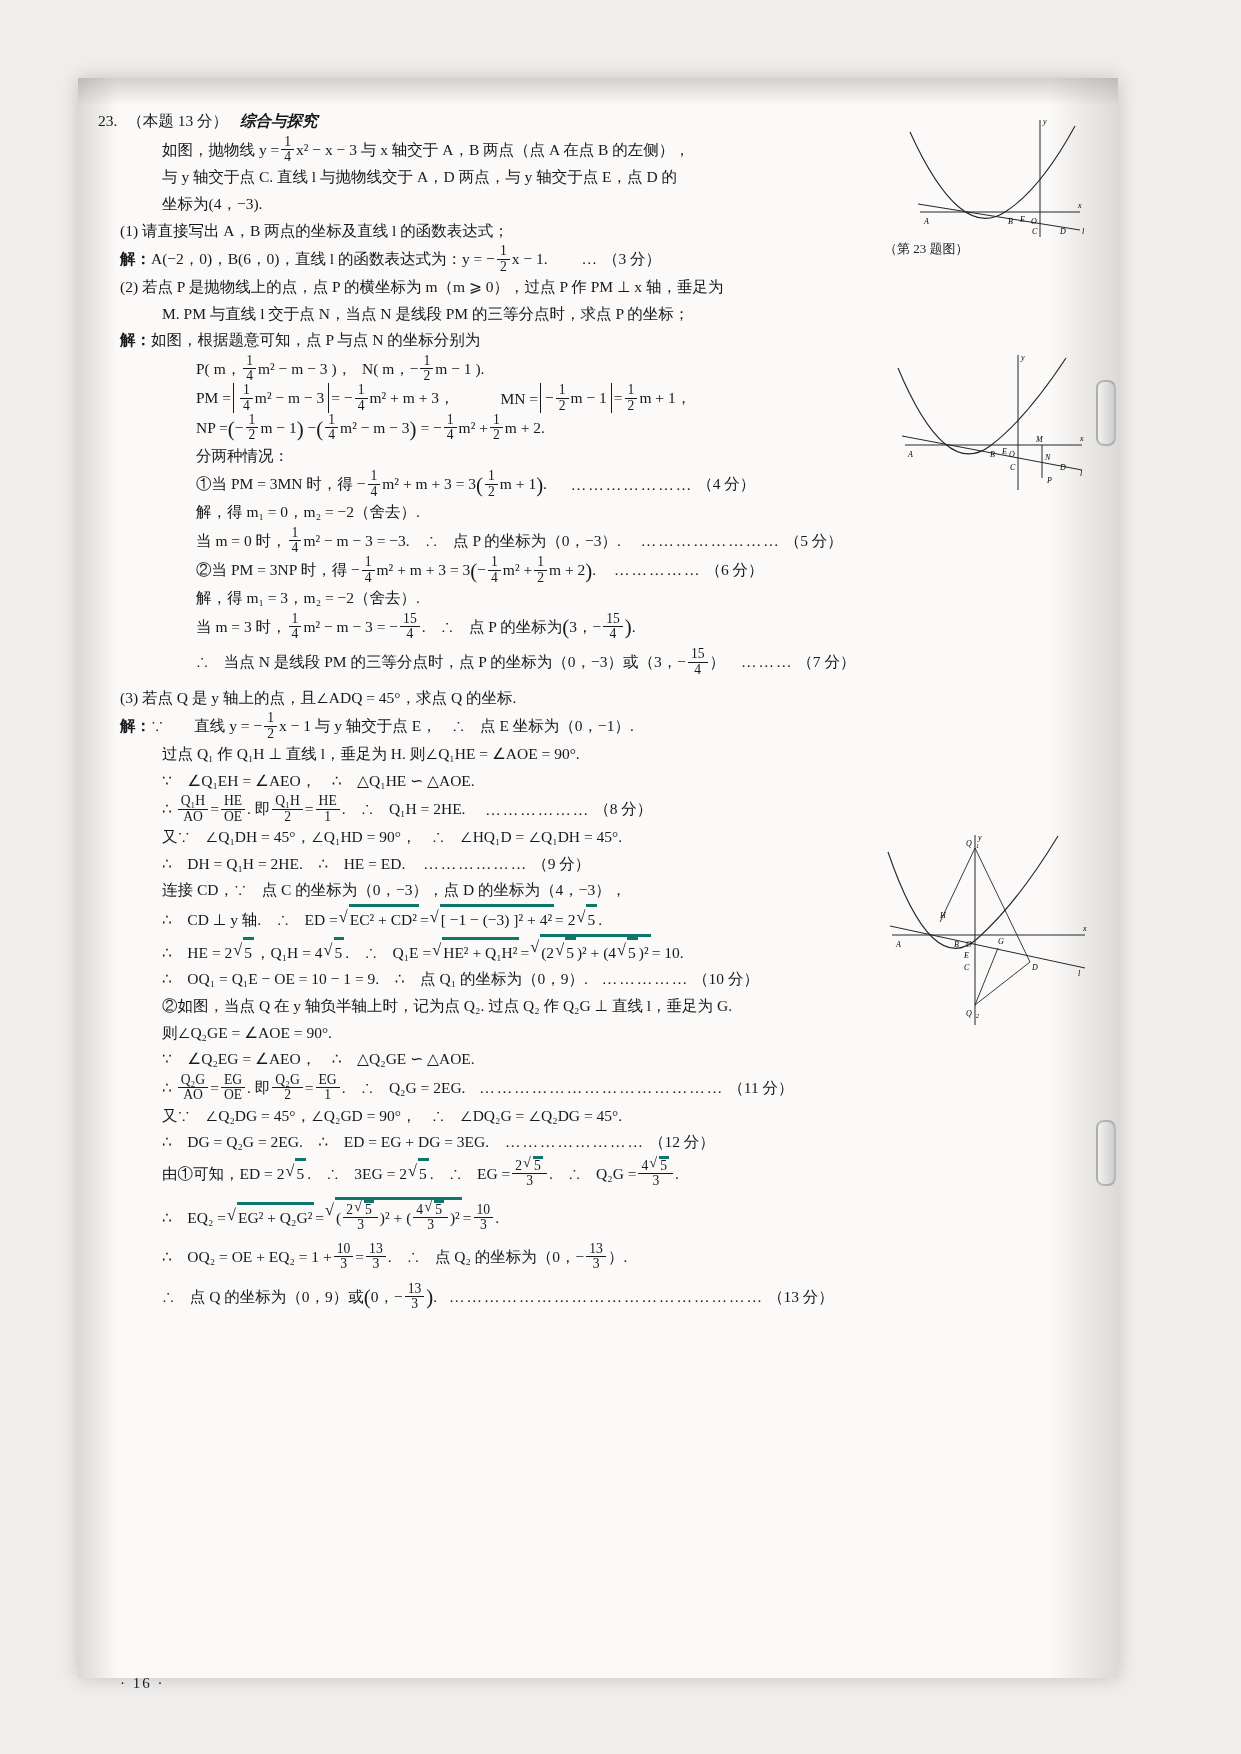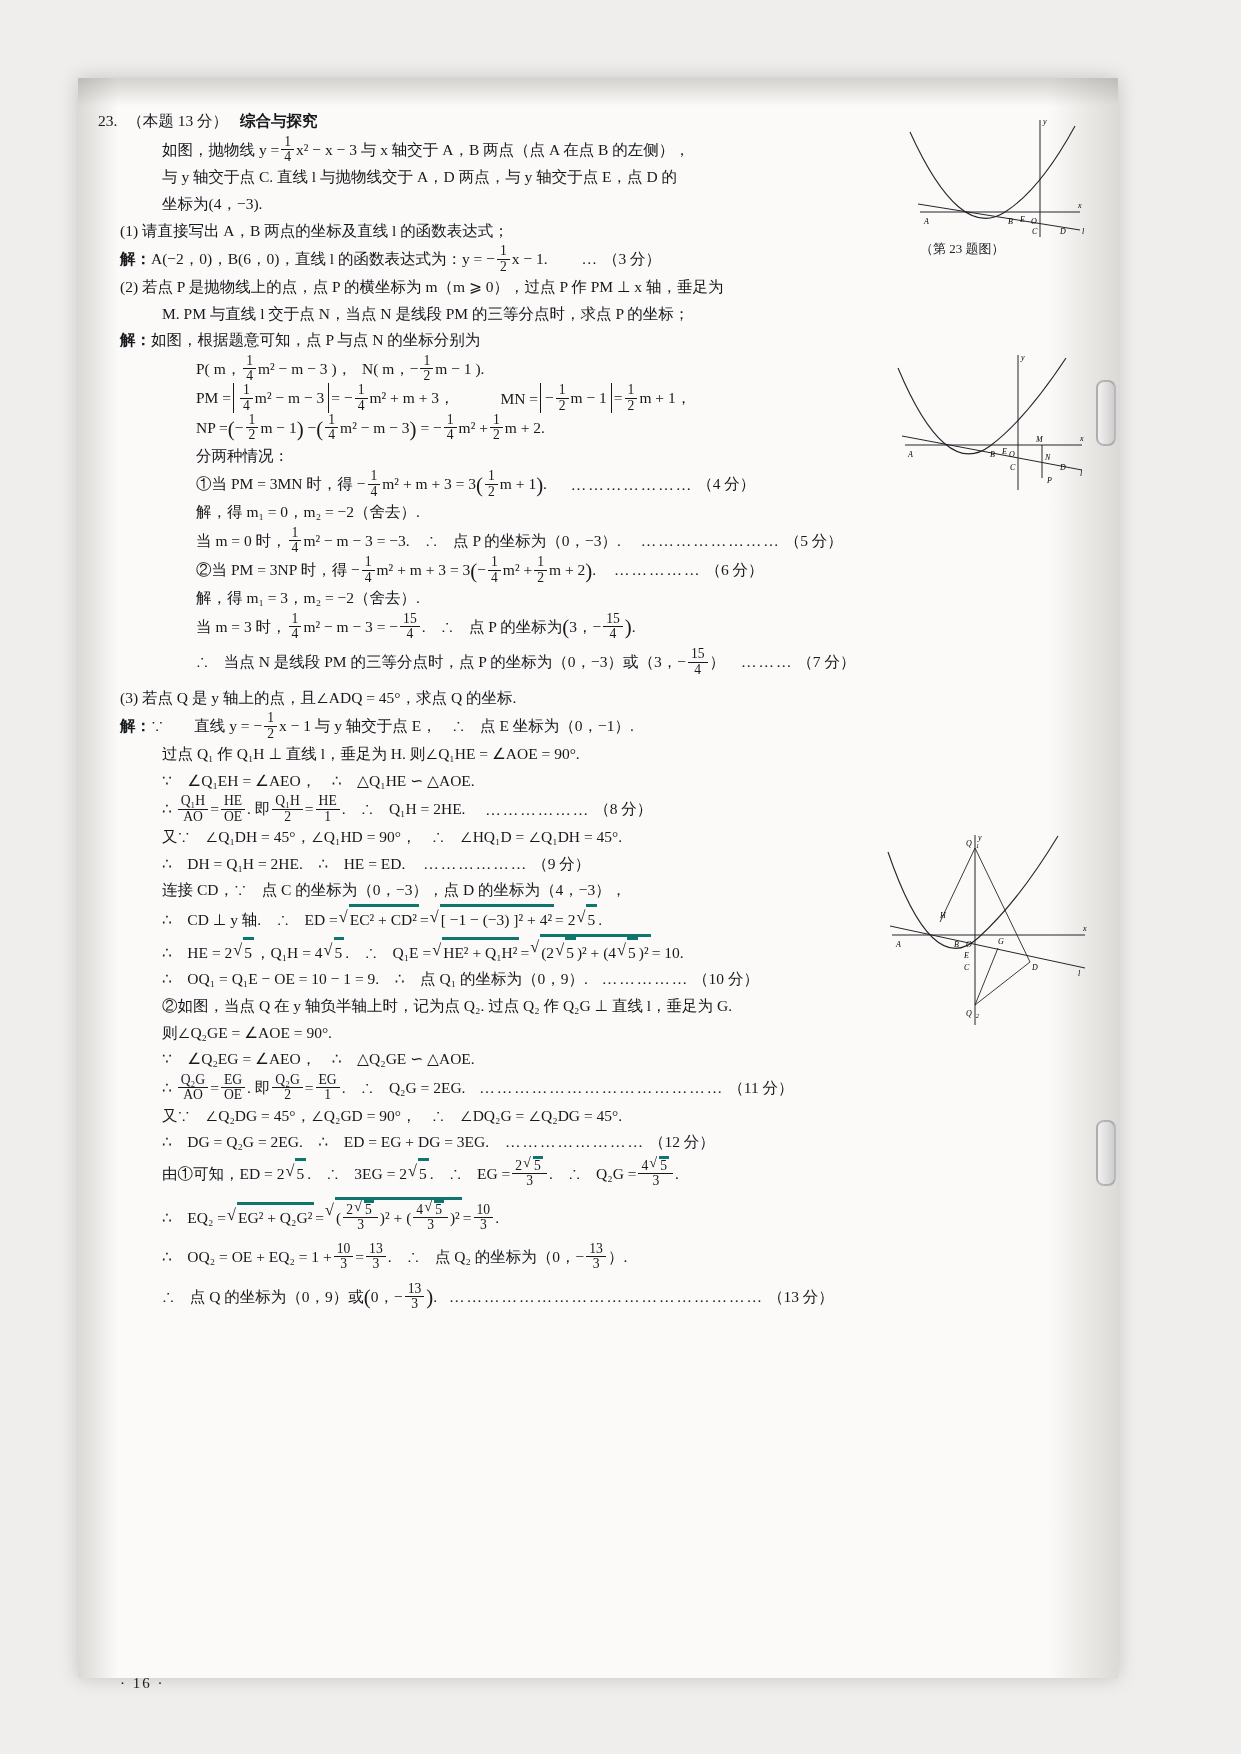--- a/index.html
+++ b/index.html
@@ -159,21 +159,21 @@
       <text x="178" y="96" font-size="8">x</text>
       <text x="24" y="112" font-size="8">A</text>
       <text x="131" y="112" font-size="8">O</text>
       <text x="132" y="122" font-size="8">C</text>
       <text x="120" y="110" font-size="8">E</text>
       <text x="108" y="112" font-size="8">B</text>
       <text x="160" y="122" font-size="8">D</text>
       <text x="182" y="122" font-size="8">l</text>
     </svg>
   </div>
-  <div class="fig-caption" style="left:920px; top:240px;">（第 23 题图）</div>
+  <div class="fig-caption" style="left:884px; top:240px;">（第 23 题图）</div>
 
   <div class="fig" style="left:890px; top:350px; width:200px; height:145px;">
     <svg width="200" height="145" viewBox="0 0 200 145">
       <line x1="15" y1="95" x2="192" y2="95" stroke="#23252a" stroke-width="1"></line>
       <line x1="128" y1="5" x2="128" y2="140" stroke="#23252a" stroke-width="1"></line>
       <path d="M8 18 Q 55 130 100 96 Q 135 70 176 8" fill="none" stroke="#23252a" stroke-width="1.1"></path>
       <line x1="12" y1="86" x2="192" y2="120" stroke="#23252a" stroke-width="1"></line>
       <line x1="152" y1="95" x2="152" y2="128" stroke="#23252a" stroke-width="1"></line>
       <text x="131" y="10" font-size="8">y</text>
       <text x="190" y="91" font-size="8">x</text>
@@ -216,21 +216,21 @@
       <text x="96" y="188" font-size="6">2</text>
       <text x="198" y="146" font-size="8">l</text>
     </svg>
   </div>
 
   <div class="content">
 
     <div class="row line" style="margin-left:-22px;">
       <span>23.</span>
       <span style="margin-left:6px;">（本题 13 分）</span>
-      <span class="bold" style="margin-left:8px;">综合与探究</span>
+      <span class="bold" style="margin-left:8px;font-style:italic;">综合与探究</span>
     </div>
 
     <div class="row indent1 line">
       <span>如图，抛物线 y =</span><span class="frac"><span class="num">1</span><span class="den">4</span></span><span>x² − x − 3 与 x 轴交于 A，B 两点（点 A 在点 B 的左侧），</span>
     </div>
     <div class="row indent1 line">与 y 轴交于点 C. 直线 l 与抛物线交于 A，D 两点，与 y 轴交于点 E，点 D 的</div>
     <div class="row indent1 line">坐标为(4，−3).</div>
 
     <div class="row line">
       <span>(1)</span>

